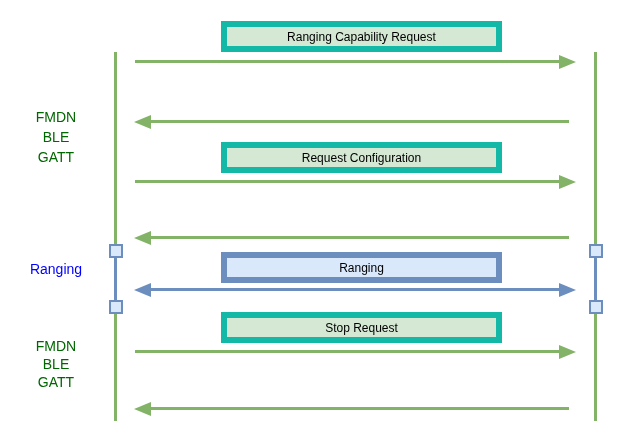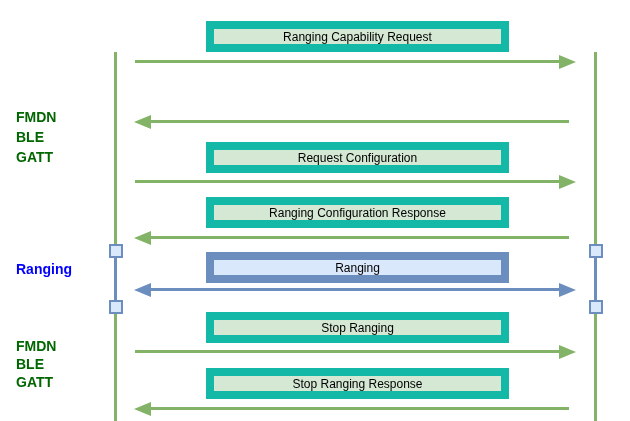--- a/index.html
+++ b/index.html
@@ -2,21 +2,21 @@
 <html><head>
 <meta charset="utf-8">
 <style>
   html,body { margin:0; padding:0; background:#ffffff; }
   #canvas {
     position:relative; width:630px; height:421px; background:#ffffff;
     font-family:"Liberation Sans", sans-serif; overflow:hidden;
   }
 
   
-  .side-label { position:absolute; left:16px; width:104px; text-align:left; font-weight:bold; }
+  .side-label { position:absolute; left:4px; width:104px; text-align:center; font-weight:normal; }
   #lane-top    { top:107px; color:#006600; font-size:14px; line-height:20px; }
   #lane-mid    { top:261px; color:#0000ff; font-size:14px; line-height:16px; }
   #lane-bottom { top:337px; color:#006600; font-size:14px; line-height:18px; }
 
   
   .ll-seg { position:absolute; width:3px; }
   .ll-green { background:#82b366; }
   .ll-blue  { background:#6c8ebf; }
   .x-left  { left:114px; }
   .x-right { left:594px; }
@@ -28,22 +28,22 @@
     position:absolute; width:14px; height:14px; box-sizing:border-box;
     background:#dae8fc; border:2px solid #6c8ebf;
   }
   .act-left  { left:109px; }
   .act-right { left:589px; }
   .act-1 { top:244px; }
   .act-2 { top:300px; }
 
   
   .box {
-    position:absolute; left:206px; width:303px; height:31px; box-sizing:border-box;
-    background:#d5e8d4; border:8px solid #14b8a6;
+    position:absolute; left:221px; width:281px; height:31px; box-sizing:border-box;
+    background:#d5e8d4; border:6px solid #14b8a6;
     display:flex; align-items:center; justify-content:center;
     font-size:12px; color:#000000; white-space:nowrap;
   }
   .box.blue { background:#dae8fc; border-color:#6c8ebf; }
   #box0{top:21px} #box1{top:81px} #box2{top:142px} #box3{top:197px}
   #box4{top:252px} #box5{top:312px} #box6{top:368px}
 
   
   .aline { position:absolute; height:3px; background:#82b366; }
   .aline.blue { background:#6c8ebf; }
@@ -99,30 +99,28 @@
   <div class="aline dir-right" id="al0"></div>
   <div class="head head-right ht0"></div>
 
   <div class="aline dir-left" id="al1"></div>
   <div class="head head-left ht1"></div>
 
   <div class="box" id="box2">Request Configuration</div>
   <div class="aline dir-right" id="al2"></div>
   <div class="head head-right ht2"></div>
 
-  <div class="box" id="box3">Ranging Configuration Response</div>
   <div class="aline dir-left" id="al3"></div>
   <div class="head head-left ht3"></div>
 
   <div class="box blue" id="box4">Ranging</div>
   <div class="aline blue dir-both" id="al4"></div>
   <div class="head blue head-left ht4"></div>
   <div class="head blue head-right ht4"></div>
 
-  <div class="box" id="box5">Stop Ranging</div>
+  <div class="box" id="box5">Stop Request</div>
   <div class="aline dir-right" id="al5"></div>
   <div class="head head-right ht5"></div>
 
-  <div class="box" id="box6">Stop Ranging Response</div>
   <div class="aline dir-left" id="al6"></div>
   <div class="head head-left ht6"></div>
 
 </div>
 
 </body></html>

